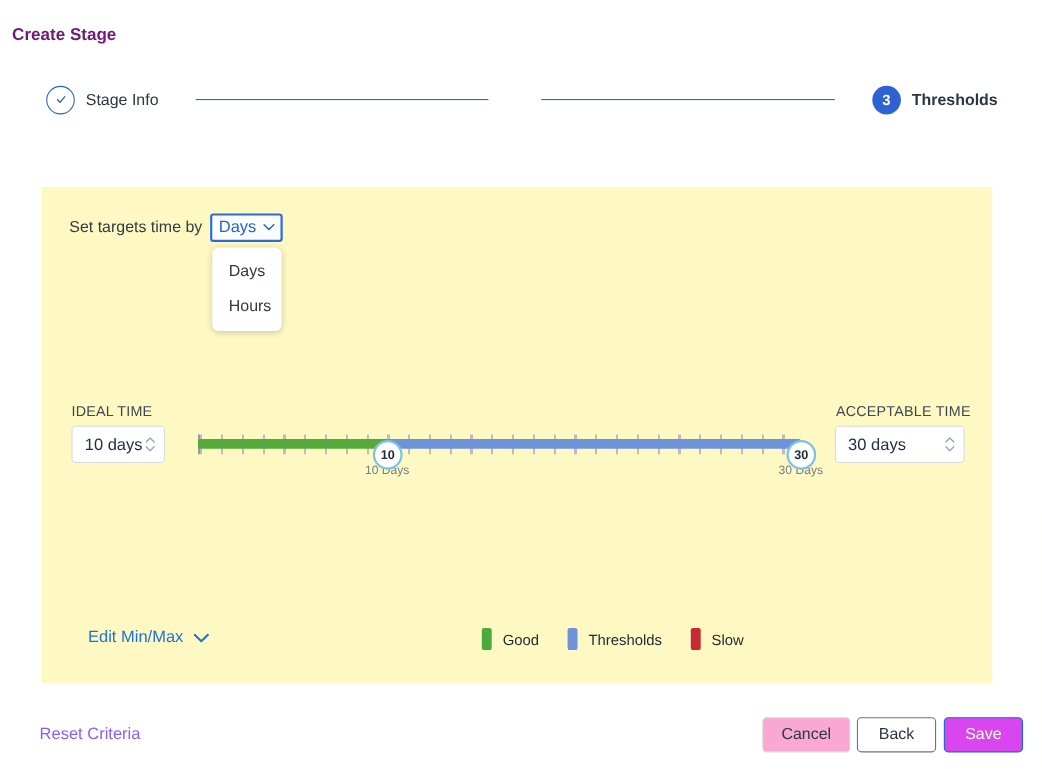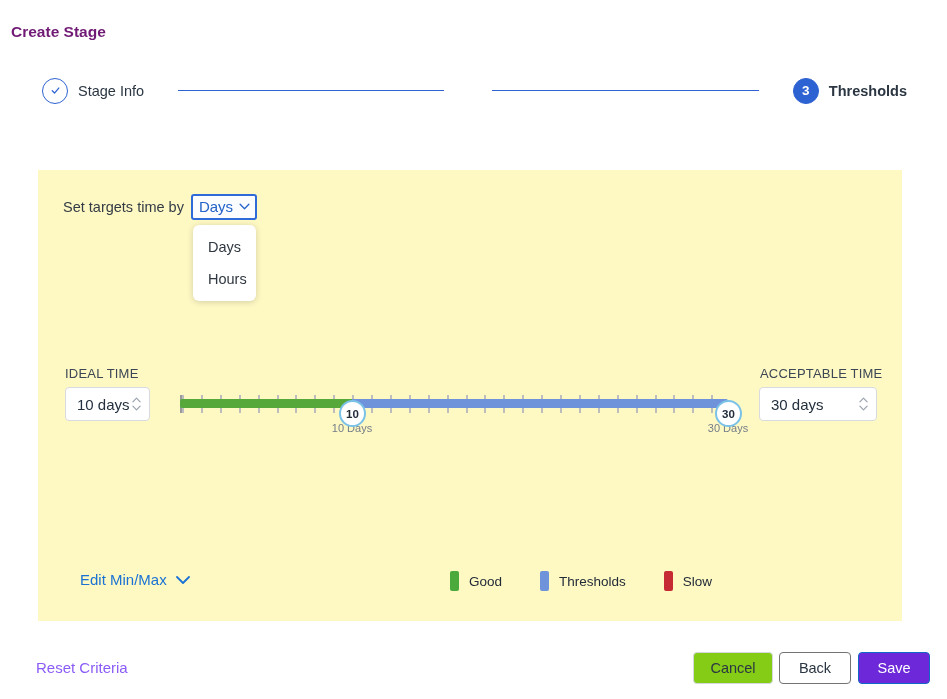--- a/index.html
+++ b/index.html
@@ -59,30 +59,30 @@
   .handle-max { left:535px; }
   .slider-caption { position:absolute; top:33px; font-size:11px; color:#747c88; transform:translateX(-50%); white-space:nowrap; }
   .caption-min { left:172px; }
   .caption-max { left:548px; }
 
   .edit-minmax { position:absolute; left:42px; top:401px; display:flex; align-items:center; gap:9px;
                  color:#1a72d4; font-size:15px; cursor:pointer; }
   .edit-minmax svg { width:14px; height:9px; display:block; margin-top:2px; }
 
   .legend { position:absolute; left:400px; top:401px; display:flex; align-items:center; gap:26px; }
-  .legend-item { display:flex; align-items:center; gap:10px; font-size:13.5px; color:#222b38;margin-left:12px; }
+  .legend-item { display:flex; align-items:center; gap:10px; font-size:13.5px; color:#222b38; }
   .swatch { width:9px; height:20px; border-radius:2px; background:#999; }
 
   
   .reset-link { position:absolute; left:36px; top:659px; font-size:15px; color:#8b5cf6; cursor:pointer; }
   .btn { position:absolute; top:652px; height:32px; border-radius:4px; font-size:14.5px; font-family:inherit;
          display:flex; align-items:center; justify-content:center; cursor:pointer; }
-  .btn-cancel { left:693px; width:80px; background:#84cc16; border:1px solid #d4d8dd; color:#2b3642; }
+  .btn-cancel { left:693px; width:80px; background:#f9a8d4; border:1px solid #d4d8dd; color:#2b3642; }
   .btn-back  { left:779px; width:72px; background:#fff; border:1px solid #737373; color:#2b3642; }
-  .btn-save  { left:858px; width:72px; background:#6d28d9; border:1px solid #1268c9; color:#fff; }
+  .btn-save  { left:858px; width:72px; background:#d946ef; border:1px solid #1268c9; color:#fff; }
 </style>
 </head>
 <body>
 
 <div class="page">
 
   <div class="page-title">Create Stage</div>
 
   <div class="stepper">
     <div class="step">

